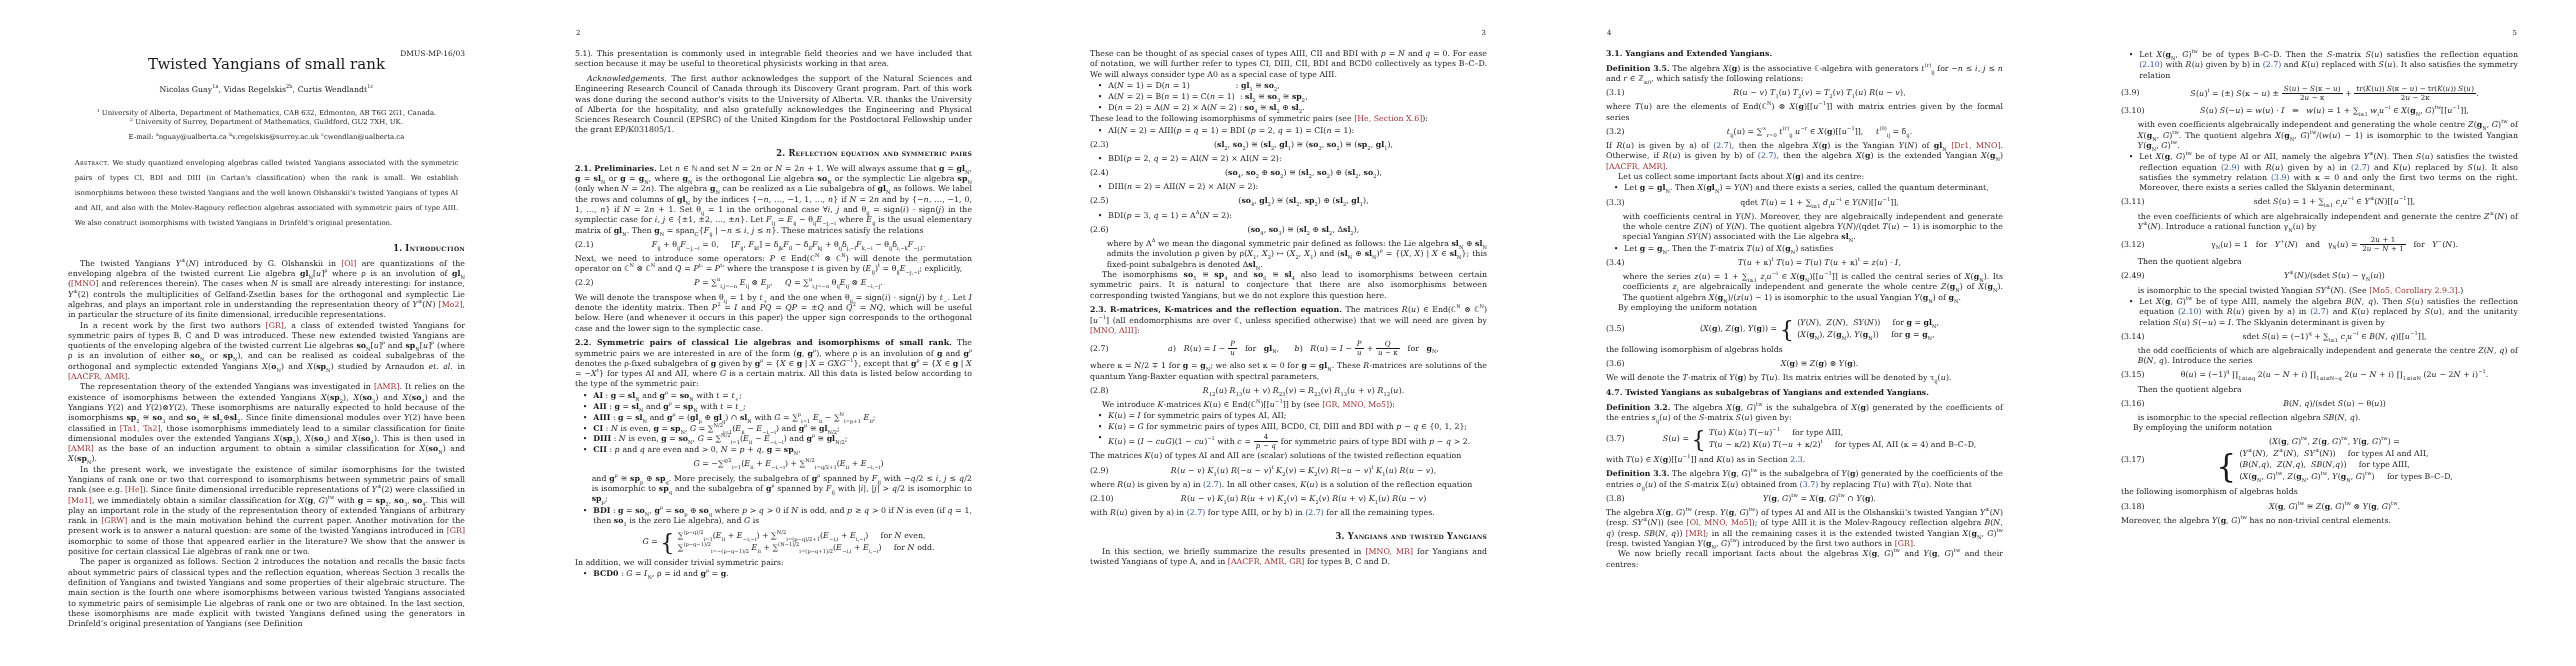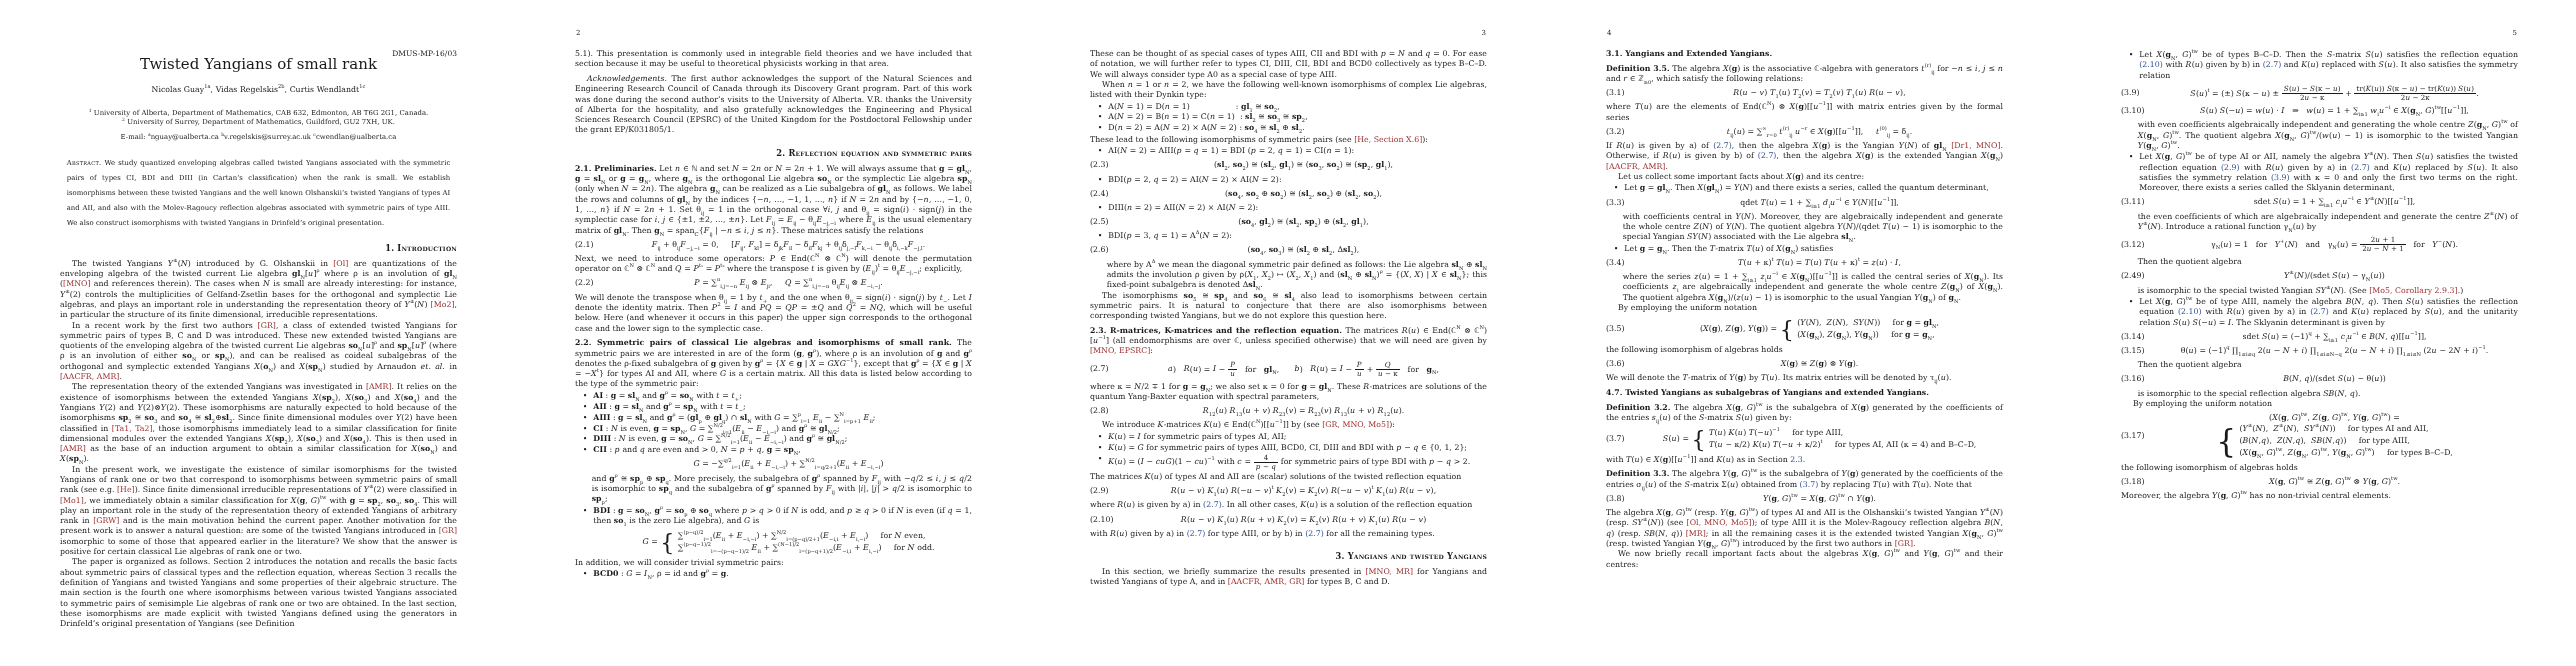--- a/index.html
+++ b/index.html
@@ -48,21 +48,21 @@
   .cs .rws{display:inline-block;}
   .cs .rw{display:block;padding:0.8px 0;}
   .rw .lbl{margin-left:12.2px;}
   .gap{display:inline-block;width:14.5px;}
 </style>
 </head>
 <body>
 
 <div id="doc">
   <div class="watermark">arXiv:1602.01418v2  [math.QA]  21 Apr 2016</div>
-<div class="page" style="left: 0px;">
+<div class="page" style="left: 8px;">
       <div class="inner">
         <div class="preprint">DMUS-MP-16/03</div>
         <div class="title">Twisted Yangians of small rank</div>
         <div class="authors">Nicolas Guay<sup>1a</sup>, Vidas Regelskis<sup>2b</sup>, Curtis Wendlandt<sup>1c</sup></div>
         <div class="affil"><sup>1</sup> University of Alberta, Department of Mathematics, CAB 632, Edmonton, AB T6G 2G1, Canada.<br><sup>2</sup> University of Surrey, Department of Mathematics, Guildford, GU2 7XH, UK.</div>
         <div class="email">E-mail: <sup>a</sup>nguay@ualberta.ca <sup>b</sup>v.regelskis@surrey.ac.uk <sup>c</sup>cwendlan@ualberta.ca</div>
         <div class="abstract"><span class="acap">Abstract.</span> We study quantized enveloping algebras called twisted Yangians associated with the symmetric pairs of types CI, BDI and DIII (in Cartan’s classification) when the rank is small. We establish isomorphisms between these twisted Yangians and the well known Olshanskii’s twisted Yangians of types AI and AII, and also with the Molev-Ragoucy reflection algebras associated with symmetric pairs of type AIII. We also construct isomorphisms with twisted Yangians in Drinfeld’s original presentation.</div>
         <div class="sec">1. Introduction</div>
         <div class="par">The twisted Yangians <i>Y</i><sup>±</sup>(<i>N</i>) introduced by G. Olshanskii in <span class="cite">[Ol]</span> are quantizations of the enveloping algebra of the twisted current Lie algebra <span class="k">gl</span><sub>N</sub>[<i>u</i>]<sup>ρ</sup> where ρ is an involution of <span class="k">gl</span><sub>N</sub> (<span class="cite">[MNO]</span> and references therein). The cases when <i>N</i> is small are already interesting: for instance, <i>Y</i><sup>±</sup>(2) controls the multiplicities of Gelfand-Zsetlin bases for the orthogonal and symplectic Lie algebras, and plays an important role in understanding the representation theory of <i>Y</i><sup>±</sup>(<i>N</i>) <span class="cite">[Mo2]</span>, in particular the structure of its finite dimensional, irreducible representations.</div>
         <div class="par">In a recent work by the first two authors <span class="cite">[GR]</span>, a class of extended twisted Yangians for symmetric pairs of types B, C and D was introduced. These new extended twisted Yangians are quotients of the enveloping algebra of the twisted current Lie algebras <span class="k">so</span><sub>N</sub>[<i>u</i>]<sup>ρ</sup> and <span class="k">sp</span><sub>N</sub>[<i>u</i>]<sup>ρ</sup> (where ρ is an involution of either <span class="k">so</span><sub>N</sub> or <span class="k">sp</span><sub>N</sub>), and can be realised as coideal subalgebras of the orthogonal and symplectic extended Yangians <i>X</i>(<span class="k">o</span><sub>N</sub>) and <i>X</i>(<span class="k">sp</span><sub>N</sub>) studied by Arnaudon <i>et. al.</i> in <span class="cite">[AACFR, AMR]</span>.</div>
@@ -118,21 +118,20 @@
         <div class="par ni">In addition, we will consider trivial symmetric pairs:</div>
         <div class="bls">
           <div class="bl"><span class="dot">•</span><span><b>BCD0</b> : <span class="cal">G</span> = <i>I</i><sub>N</sub>, ρ = id and <span class="k">g</span><sup>ρ</sup> = <span class="k">g</span>.</span></div>
         </div>
       </div>
     </div>
     <div class="page" style="left: 1030px;">
       <div class="pn right">3</div>
       <div class="inner">
         <div class="par ni">These can be thought of as special cases of types AIII, CII and BDI with <i>p</i> = <i>N</i> and <i>q</i> = 0. For ease of notation, we will further refer to types CI, DIII, CII, BDI and BCD0 collectively as types B–C–D. We will always consider type A0 as a special case of type AIII.</div>
-        <div class="par">When <i>n</i> = 1 or <i>n</i> = 2, we have the following well-known isomorphisms of complex Lie algebras, listed with their Dynkin type:</div>
         <div class="bls">
           <div class="bl"><span class="dot">•</span><span>A(<i>N</i> = 1) = D(<i>n</i> = 1) <span class="gap"></span><span class="gap"></span><span class="gap"></span>: <span class="k">gl</span><sub>1</sub> ≅ <span class="k">so</span><sub>2</sub>,</span></div>
           <div class="bl"><span class="dot">•</span><span>A(<i>N</i> = 2) = B(<i>n</i> = 1) = C(<i>n</i> = 1)&nbsp; : <span class="k">sl</span><sub>2</sub> ≅ <span class="k">so</span><sub>3</sub> ≅ <span class="k">sp</span><sub>2</sub>,</span></div>
           <div class="bl"><span class="dot">•</span><span>D(<i>n</i> = 2) = A(<i>N</i> = 2) × A(<i>N</i> = 2) : <span class="k">so</span><sub>4</sub> ≅ <span class="k">sl</span><sub>2</sub> ⊕ <span class="k">sl</span><sub>2</sub>.</span></div>
         </div>
         <div class="par ni">These lead to the following isomorphisms of symmetric pairs (see <span class="cite">[He, Section X.6]</span>):</div>
         <div class="bls">
           <div class="bl"><span class="dot">•</span><span>AI(<i>N</i> = 2) = AIII(<i>p</i> = <i>q</i> = 1) = BDI (<i>p</i> = 2, <i>q</i> = 1) = CI(<i>n</i> = 1):</span></div>
         </div>
         <div class="eq">
@@ -155,21 +154,21 @@
         </div>
         <div class="bls">
           <div class="bl"><span class="dot">•</span><span>BDI(<i>p</i> = 3, <i>q</i> = 1) = A<sup>Δ</sup>(<i>N</i> = 2):</span></div>
         </div>
         <div class="eq">
           <span class="eqno">(2.6)</span>
           <span class="eqbody">(<span class="k">so</span><sub>4</sub>, <span class="k">so</span><sub>3</sub>) ≅ (<span class="k">sl</span><sub>2</sub> ⊕ <span class="k">sl</span><sub>2</sub>, Δ<span class="k">sl</span><sub>2</sub>),</span>
         </div>
         <div class="par bi">where by A<sup>Δ</sup> we mean the diagonal symmetric pair defined as follows: the Lie algebra <span class="k">sl</span><sub>N</sub> ⊕ <span class="k">sl</span><sub>N</sub> admits the involution ρ given by ρ(<i>X</i><sub>1</sub>, <i>X</i><sub>2</sub>) ↦ (<i>X</i><sub>2</sub>, <i>X</i><sub>1</sub>) and (<span class="k">sl</span><sub>N</sub> ⊕ <span class="k">sl</span><sub>N</sub>)<sup>ρ</sup> = {(<i>X</i>, <i>X</i>) | <i>X</i> ∈ <span class="k">sl</span><sub>N</sub>}; this fixed-point subalgebra is denoted Δ<span class="k">sl</span><sub>N</sub>.</div>
         <div class="par">The isomorphisms <span class="k">so</span><sub>5</sub> ≅ <span class="k">sp</span><sub>4</sub> and <span class="k">so</span><sub>6</sub> ≅ <span class="k">sl</span><sub>4</sub> also lead to isomorphisms between certain symmetric pairs. It is natural to conjecture that there are also isomorphisms between corresponding twisted Yangians, but we do not explore this question here.</div>
-        <div class="par ni mt"><b>2.3. R-matrices, K-matrices and the reflection equation.</b> The matrices <i>R</i>(<i>u</i>) ∈ End(<span class="bb">ℂ</span><sup>N</sup> ⊗ <span class="bb">ℂ</span><sup>N</sup>)[<i>u</i><sup>−1</sup>] (all endomorphisms are over <span class="bb">ℂ</span>, unless specified otherwise) that we will need are given by <span class="cite">[MNO, EPSRC]</span>:</div>
+        <div class="par ni mt"><b>2.3. R-matrices, K-matrices and the reflection equation.</b> The matrices <i>R</i>(<i>u</i>) ∈ End(<span class="bb">ℂ</span><sup>N</sup> ⊗ <span class="bb">ℂ</span><sup>N</sup>)[<i>u</i><sup>−1</sup>] (all endomorphisms are over <span class="bb">ℂ</span>, unless specified otherwise) that we will need are given by <span class="cite">[MNO, AIII]</span>:</div>
         <div class="eq">
           <span class="eqno">(2.7)</span>
           <span class="eqbody"><i>a</i>) &nbsp; <i>R</i>(<i>u</i>) = <i>I</i> − <span class="f"><span class="fn"><i>P</i></span><span class="fd"><i>u</i></span></span> &nbsp; for &nbsp; <span class="k">gl</span><sub>N</sub>, &nbsp;&nbsp;&nbsp;&nbsp; <i>b</i>) &nbsp; <i>R</i>(<i>u</i>) = <i>I</i> − <span class="f"><span class="fn"><i>P</i></span><span class="fd"><i>u</i></span></span> + <span class="f"><span class="fn"><i>Q</i></span><span class="fd"><i>u</i> − κ</span></span> &nbsp; for &nbsp; <span class="k">g</span><sub>N</sub>,</span>
         </div>
         <div class="par ni">where κ = <i>N</i>/2 ∓ 1 for <span class="k">g</span> = <span class="k">g</span><sub>N</sub>; we also set κ = 0 for <span class="k">g</span> = <span class="k">gl</span><sub>N</sub>. These <i>R</i>-matrices are solutions of the quantum Yang-Baxter equation with spectral parameters,</div>
         <div class="eq">
           <span class="eqno">(2.8)</span>
           <span class="eqbody"><i>R</i><sub>12</sub>(<i>u</i>) <i>R</i><sub>13</sub>(<i>u</i> + <i>v</i>) <i>R</i><sub>23</sub>(<i>v</i>) = <i>R</i><sub>23</sub>(<i>v</i>) <i>R</i><sub>13</sub>(<i>u</i> + <i>v</i>) <i>R</i><sub>12</sub>(<i>u</i>).</span>
         </div>
         <div class="par">We introduce <i>K</i>-matrices <i>K</i>(<i>u</i>) ∈ End(<span class="bb">ℂ</span><sup>N</sup>)[[<i>u</i><sup>−1</sup>]] by (see <span class="cite">[GR, MNO, Mo5]</span>):</div>
@@ -297,20 +296,21 @@
           <span class="eqbody"><i>Y</i><sup>±</sup>(<i>N</i>)/(sdet <i>S</i>(<i>u</i>) − γ<sub>N</sub>(<i>u</i>))</span>
         </div>
         <div class="par bi">is isomorphic to the special twisted Yangian <i>SY</i><sup>±</sup>(<i>N</i>). (See <span class="cite">[Mo5, Corollary 2.9.3]</span>.)</div>
         <div class="bls">
           <div class="bl"><span class="dot">•</span><span>Let <i>X</i>(<span class="k">g</span>, <span class="cal">G</span>)<sup>tw</sup> be of type AIII, namely the algebra <span class="cal">B</span>(<i>N</i>, <i>q</i>). Then <i>S</i>(<i>u</i>) satisfies the reflection equation <span class="ref">(2.10)</span> with <i>R</i>(<i>u</i>) given by a) in <span class="ref">(2.7)</span> and <i>K</i>(<i>u</i>) replaced by <i>S</i>(<i>u</i>), and the unitarity relation <i>S</i>(<i>u</i>) <i>S</i>(−<i>u</i>) = <i>I</i>. The Sklyanin determinant is given by</span></div>
         </div>
         <div class="eq">
           <span class="eqno">(3.14)</span>
           <span class="eqbody">sdet <i>S</i>(<i>u</i>) = (−1)<sup>q</sup> + ∑<sub>i≥1</sub> <i>c</i><sub>i</sub><i>u</i><sup>−i</sup> ∈ <span class="cal">B</span>(<i>N</i>, <i>q</i>)[[<i>u</i><sup>−1</sup>]],</span>
         </div>
+        <div class="par bi">the odd coefficients of which are algebraically independent and generate the centre <span class="cal">Z</span>(<i>N</i>, <i>q</i>) of <span class="cal">B</span>(<i>N</i>, <i>q</i>). Introduce the series</div>
         <div class="eq">
           <span class="eqno">(3.15)</span>
           <span class="eqbody">θ(<i>u</i>) = (−1)<sup>q</sup> ∏<sub>1≤i≤q</sub> 2(<i>u</i> − <i>N</i> + <i>i</i>) ∏<sub>1≤i≤N−q</sub> 2(<i>u</i> − <i>N</i> + <i>i</i>) ∏<sub>1≤i≤N</sub> (2<i>u</i> − 2<i>N</i> + <i>i</i>)<sup>−1</sup>.</span>
         </div>
         <div class="par bi">Then the quotient algebra</div>
         <div class="eq">
           <span class="eqno">(3.16)</span>
           <span class="eqbody"><span class="cal">B</span>(<i>N</i>, <i>q</i>)/(sdet <i>S</i>(<i>u</i>) − θ(<i>u</i>))</span>
         </div>
         <div class="par bi">is isomorphic to the special reflection algebra <span class="cal">SB</span>(<i>N</i>, <i>q</i>).</div>

